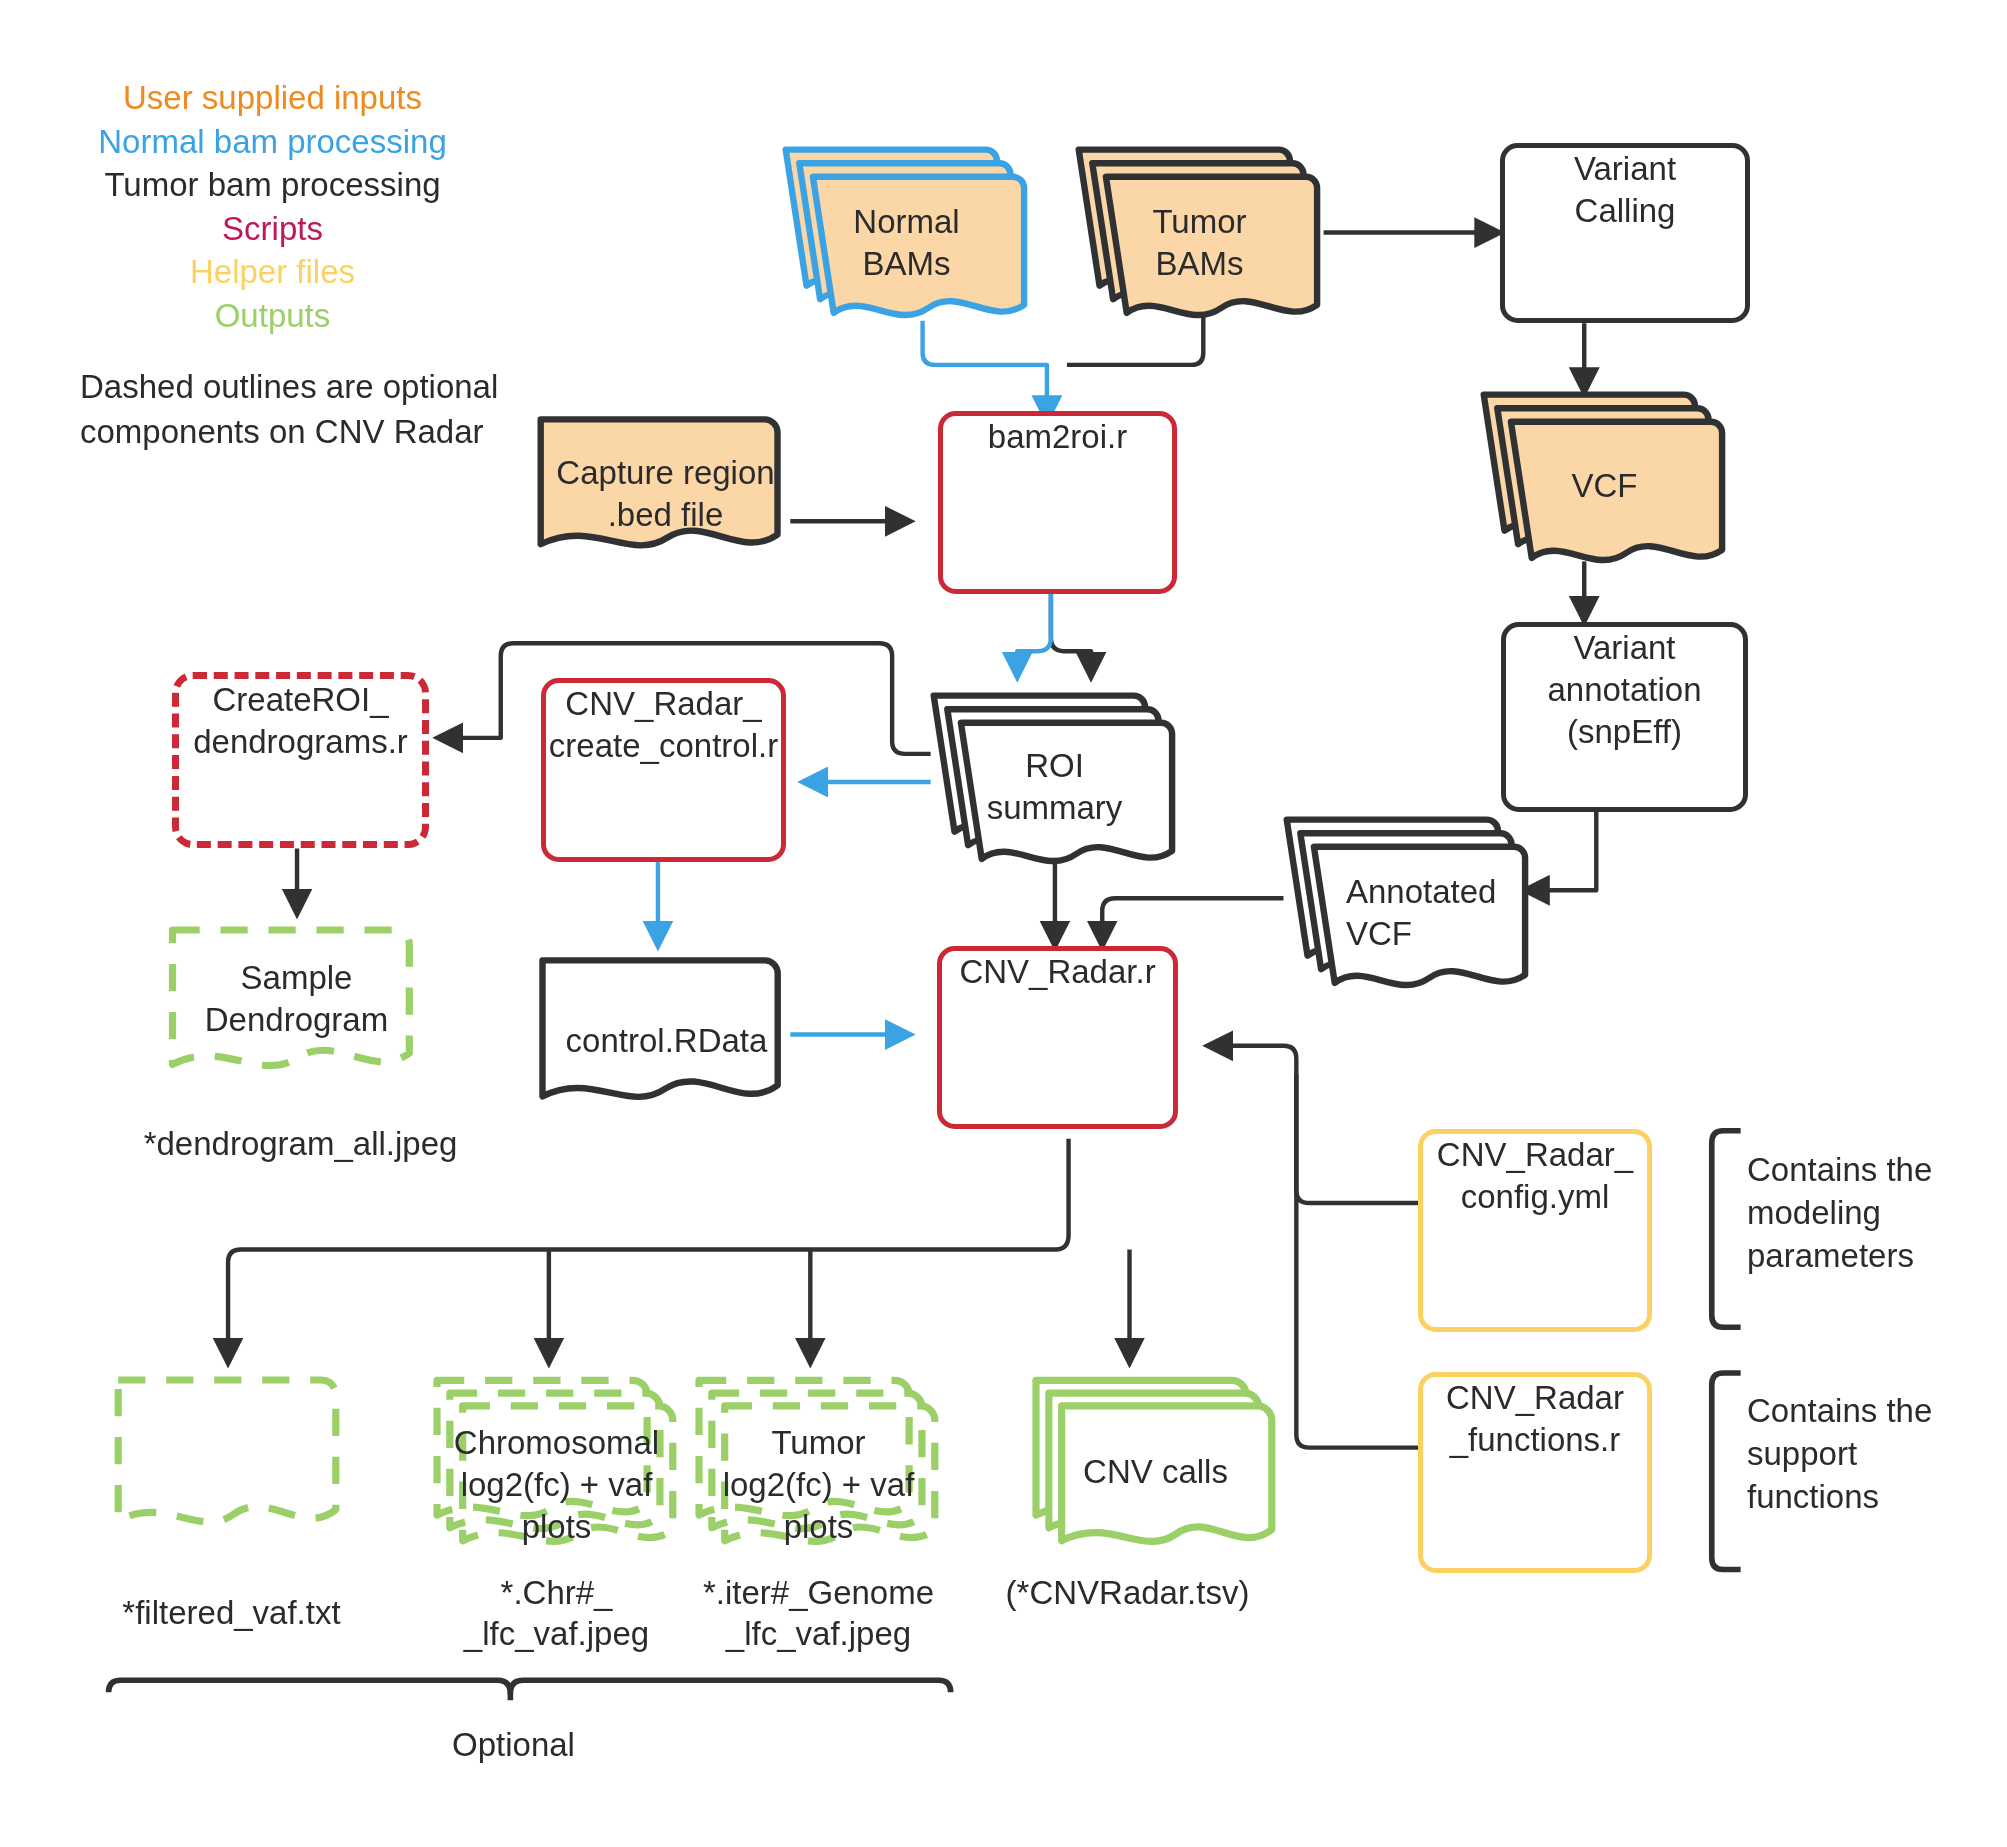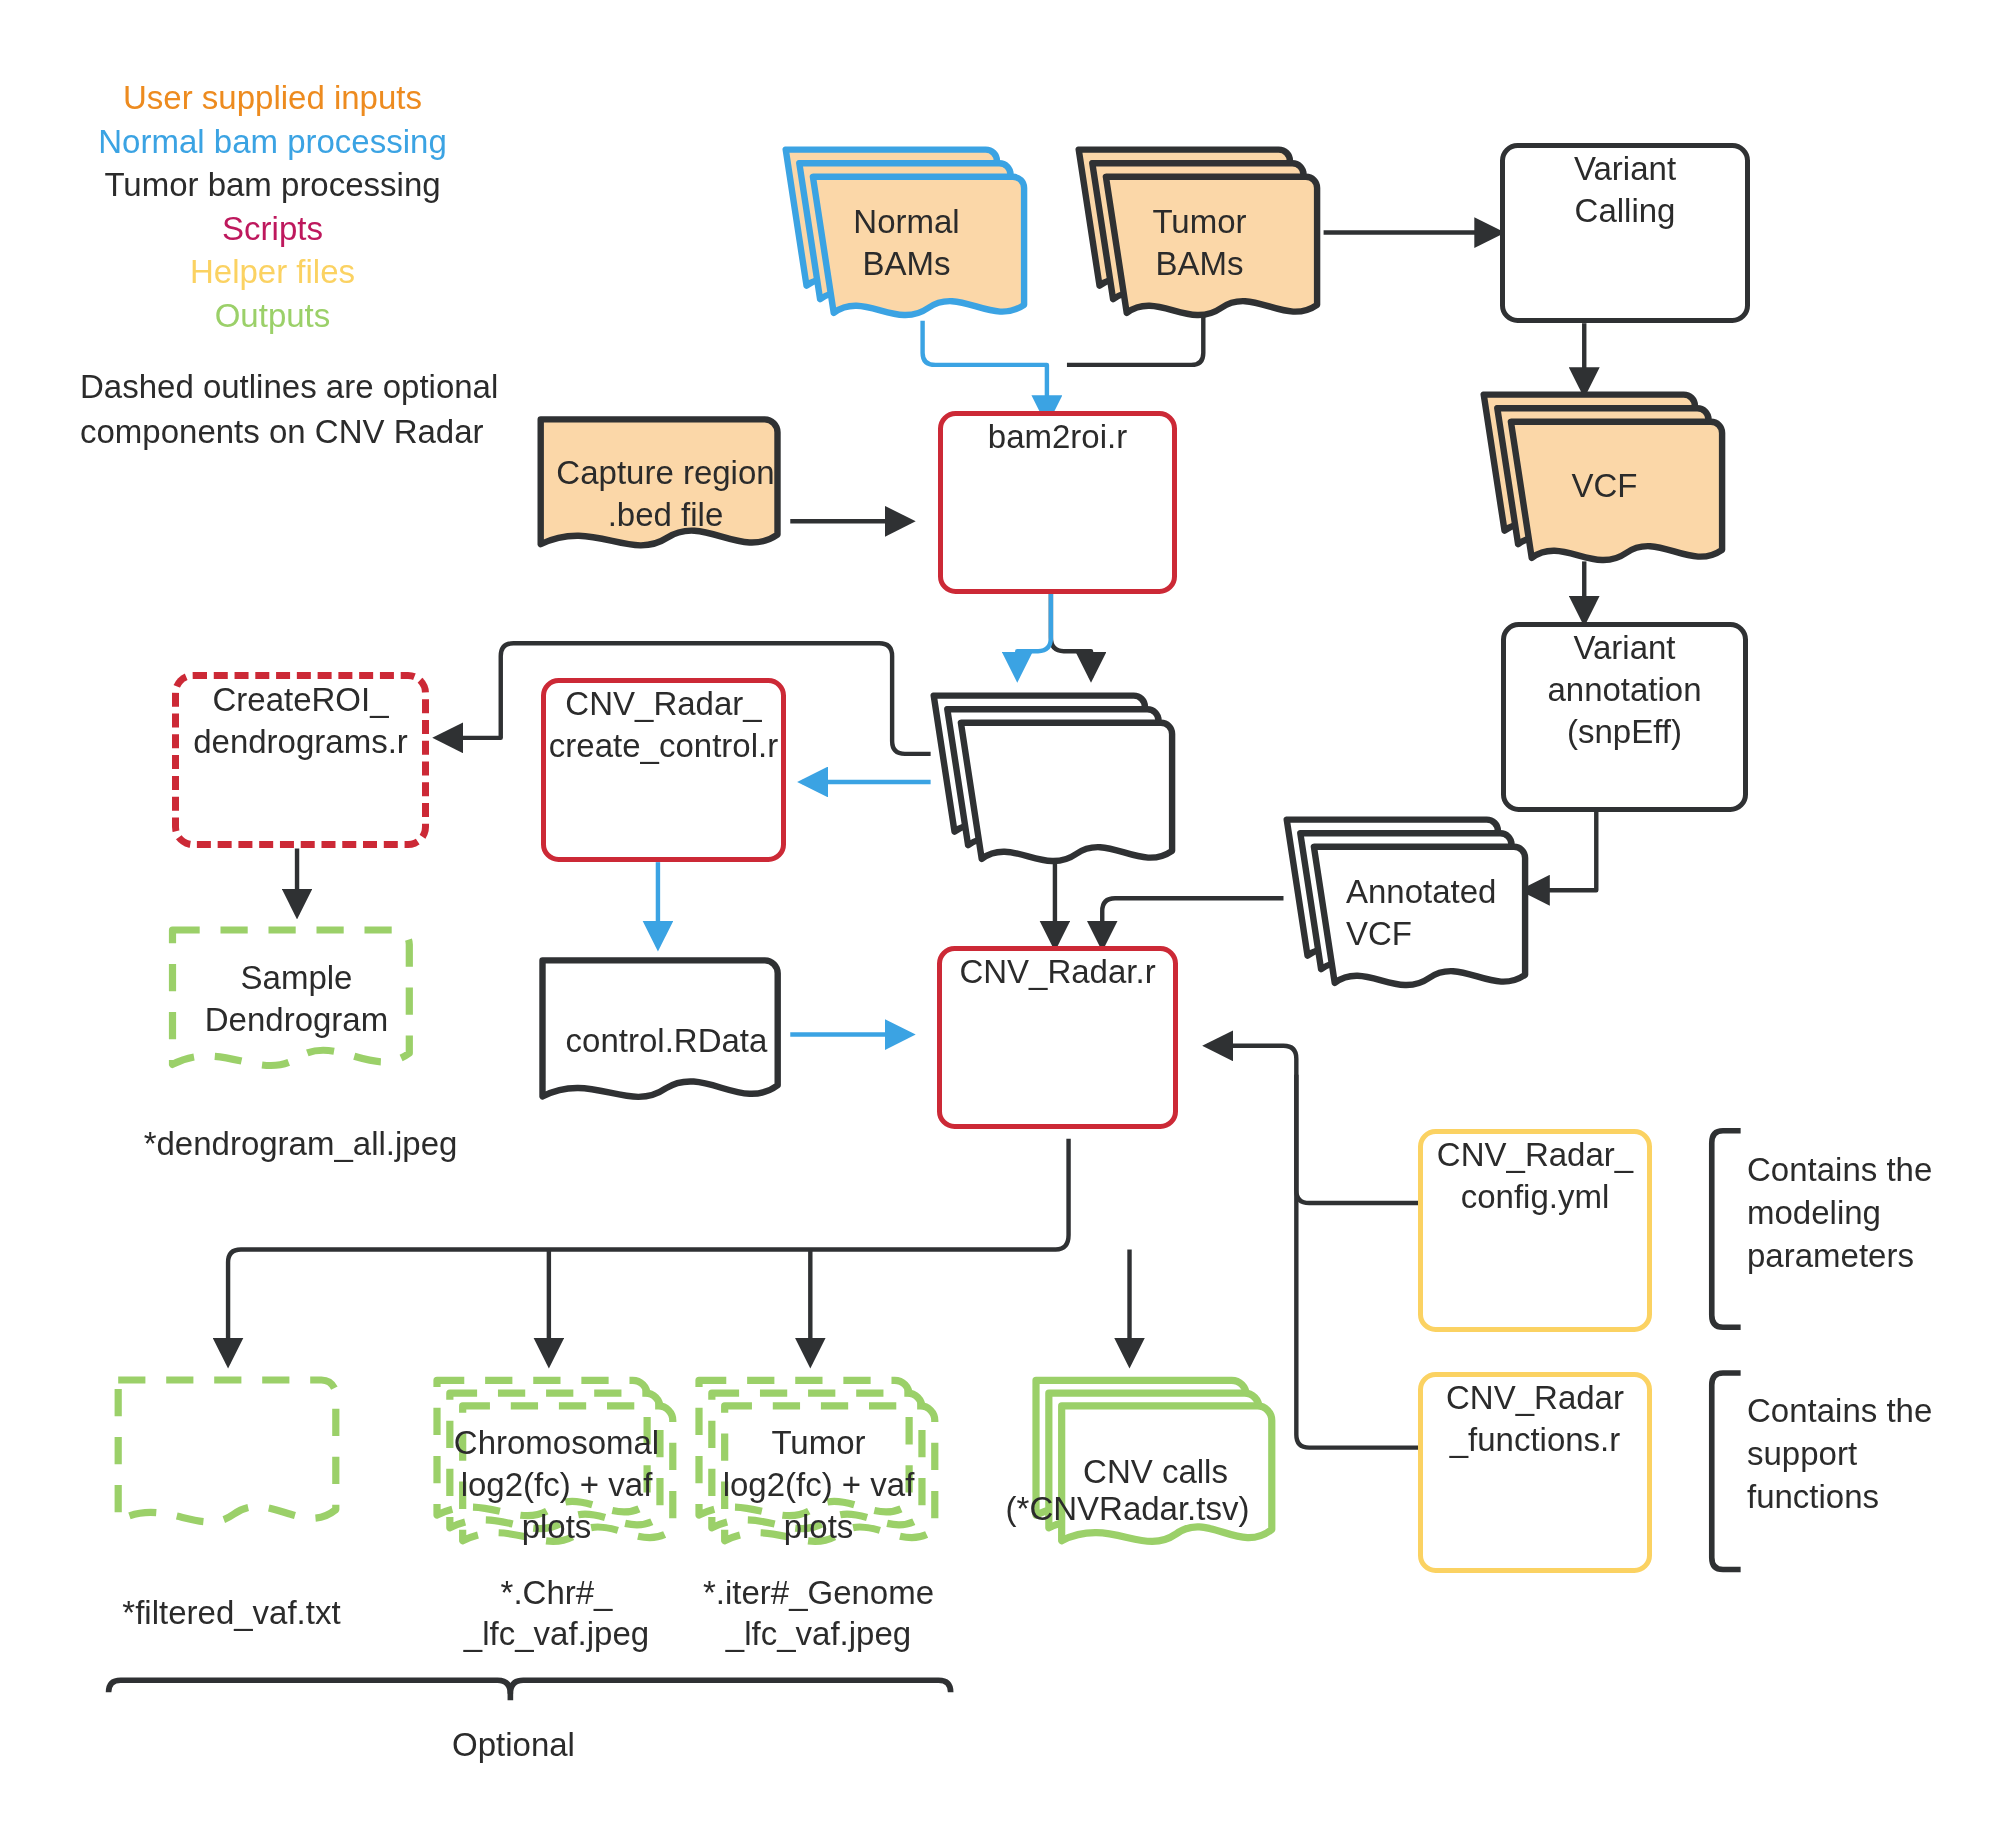--- a/index.html
+++ b/index.html
@@ -185,20 +185,22 @@
     <svg width="249" height="192" viewBox="0 0 310 240">
       <g fill="#FFFFFF" stroke="#2F3133" stroke-width="8" stroke-linejoin="round">
         <path d="M4,22 h250 a14,14 0 0 1 14,14 v146
                  c-40,28 -80,-24 -120,4 c-40,28 -80,-22 -118,6 Z"></path>
         <path d="M4,22 h250 a14,14 0 0 1 14,14 v146
                  c-40,28 -80,-24 -120,4 c-40,28 -80,-22 -118,6 Z" transform="translate(17,17)"></path>
         <path d="M4,22 h250 a14,14 0 0 1 14,14 v146
                  c-40,28 -80,-24 -120,4 c-40,28 -80,-22 -118,6 Z" transform="translate(34,34)"></path>
       </g>
     </svg>
+    <div class="lbl" style="top:67px">ROI
+summary</div>
   </div>
 
   <div class="doc" style="left:1283px; top:802px; width:249px; height:192px;">
     <svg width="249" height="192" viewBox="0 0 310 240">
       <g fill="#FFFFFF" stroke="#2F3133" stroke-width="8" stroke-linejoin="round">
         <path d="M4,22 h250 a14,14 0 0 1 14,14 v146
                  c-40,28 -80,-24 -120,4 c-40,28 -80,-22 -118,6 Z"></path>
         <path d="M4,22 h250 a14,14 0 0 1 14,14 v146
                  c-40,28 -80,-24 -120,4 c-40,28 -80,-22 -118,6 Z" transform="translate(17,17)"></path>
         <path d="M4,22 h250 a14,14 0 0 1 14,14 v146
@@ -321,21 +323,21 @@
   <div class="cap" style="left:120px; top:1123px; width:361px;">*dendrogram_all.jpeg</div>
 
   <div class="cap" style="left:95px; top:1592px; width:273px;">*filtered_vaf.txt</div>
 
   <div class="cap" style="left:432px; top:1572px; width:249px;">*.Chr#_
 _lfc_vaf.jpeg</div>
 
   <div class="cap" style="left:678px; top:1572px; width:281px;">*.iter#_Genome
 _lfc_vaf.jpeg</div>
 
-  <div class="cap" style="left:995px; top:1488px; width:265px;text-align:center;">(*CNVRadar.tsv)</div>
+  <div class="cap" style="left:995px; top:1572px; width:265px;text-align:center;">(*CNVRadar.tsv)</div>
 
   <div class="cap" style="left:401px; top:1724px; width:225px;">Optional</div>
 
   <div class="bracket-txt" style="left:1747px; top:1149px; width:249px;">Contains the
 modeling
 parameters</div>
 
   <div class="bracket-txt" style="left:1747px; top:1390px; width:249px;">Contains the
 support
 functions</div>

